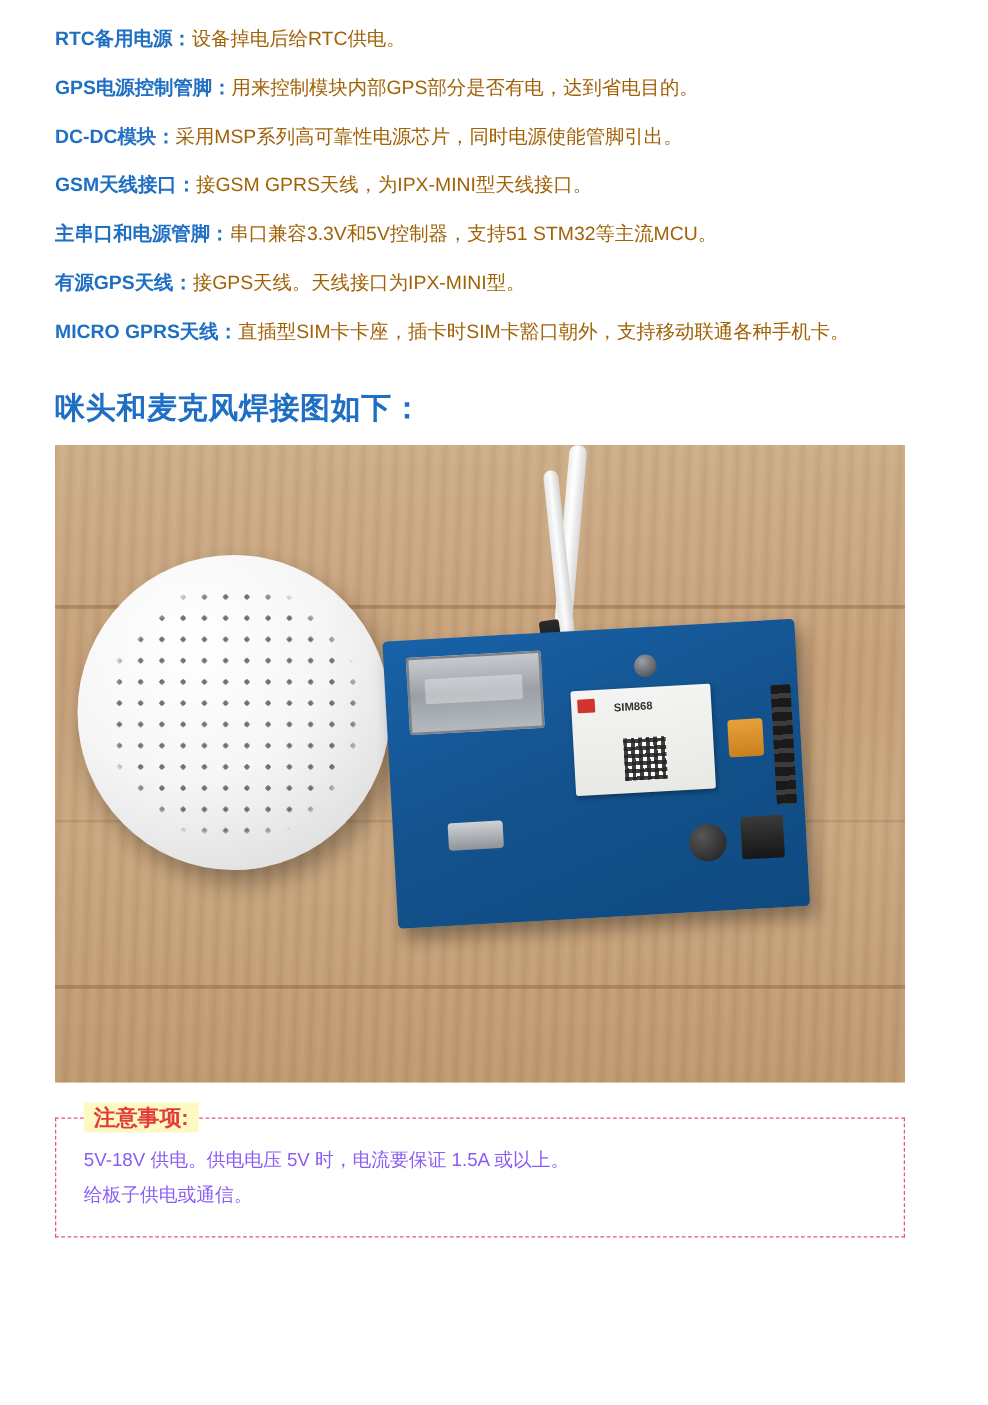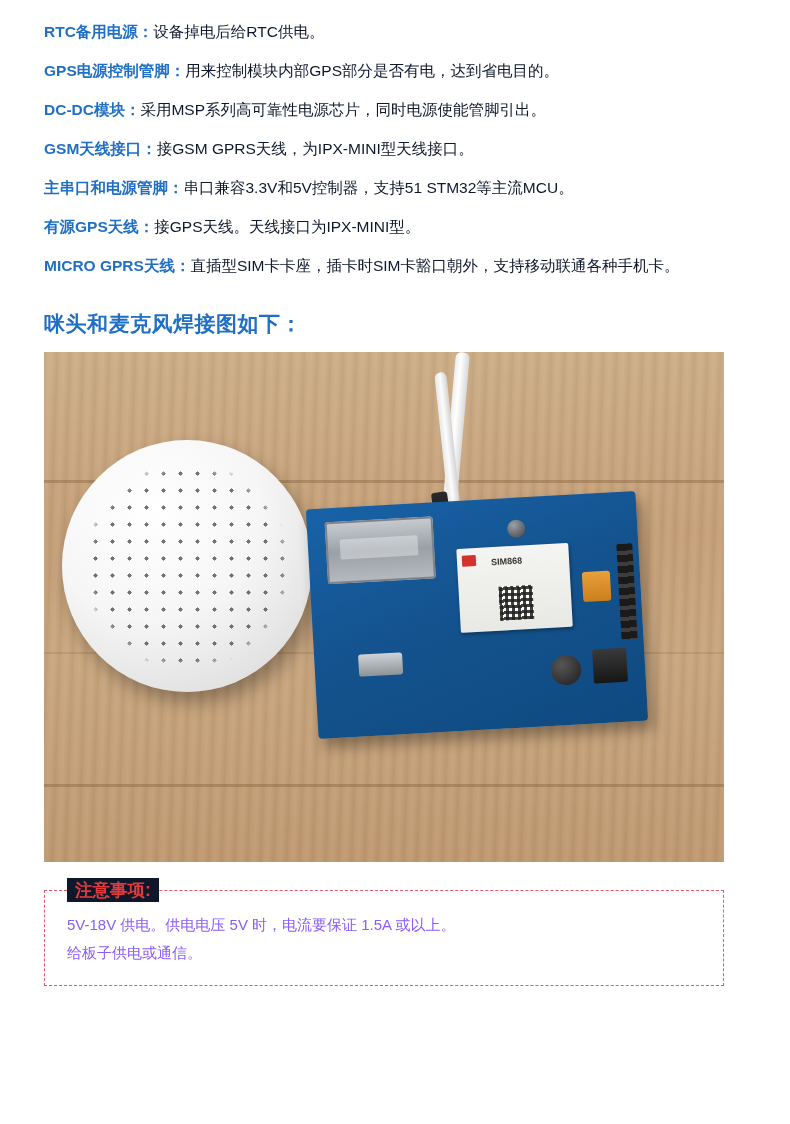--- a/index.html
+++ b/index.html
@@ -32,28 +32,28 @@
     font-size: 15.5px;
     line-height: 1.35;
     margin: 0 0 18px 0;
     white-space: nowrap;
   }
   .spec-term {
     color: #1f6fc4;
     font-weight: bold;
   }
   .spec-desc {
-    color: #0f172a;
+    color: #a16207;
   }
 
   
   .section-heading {
     color: #1f6fc4;
     font-weight: bold;
-    font-size: 21px;
+    font-size: 24px;
     margin: 34px 0 14px 0;
     letter-spacing: 0.5px;
   }
 
   
   .photo {
     position: relative;
     width: 680px;
     height: 510px;
     margin: 0 0 0 0;
@@ -246,21 +246,21 @@
     margin: 28px 0 0 0;
     border: 1px dashed #e05a6b;
     padding: 20px 22px 18px 22px;
     width: 680px;
     box-sizing: border-box;
   }
   .notice-title {
     position: absolute;
     top: -13px;
     left: 22px;
-    background: #0f172a;
+    background: #fef9c3;
     padding: 0 8px;
     color: #e23b3b;
     font-weight: bold;
     font-size: 17.5px;
   }
   .notice-line {
     font-size: 15px;
     line-height: 1.85;
     color: #8b5cf6;
   }

